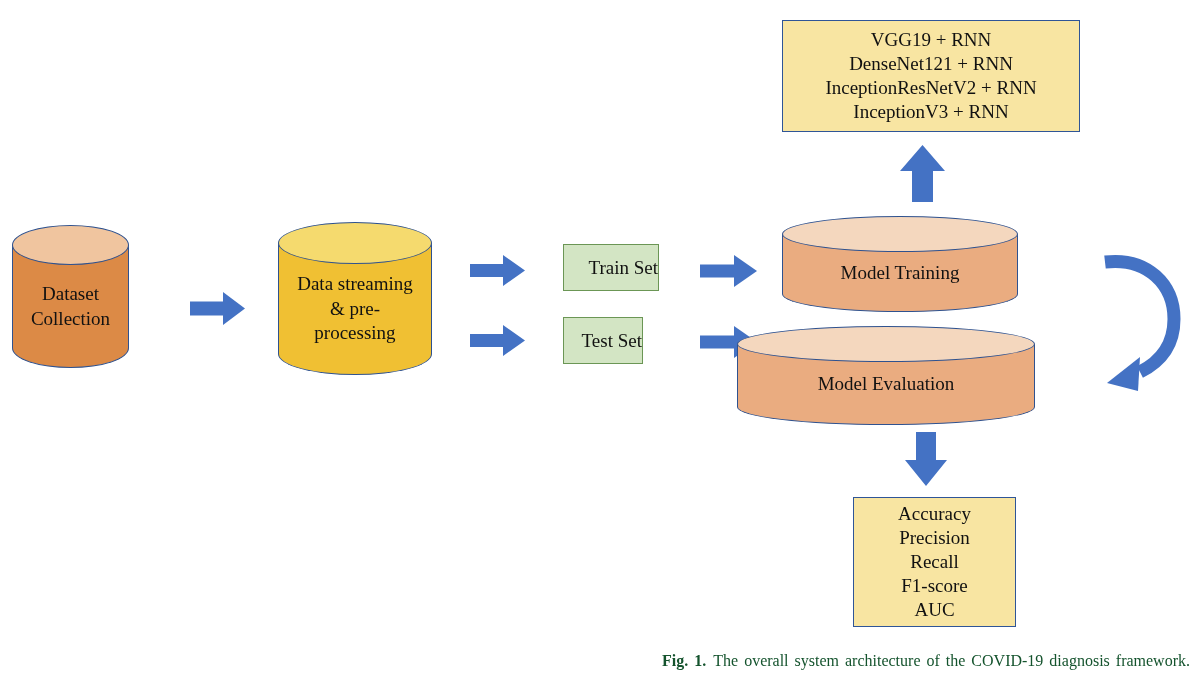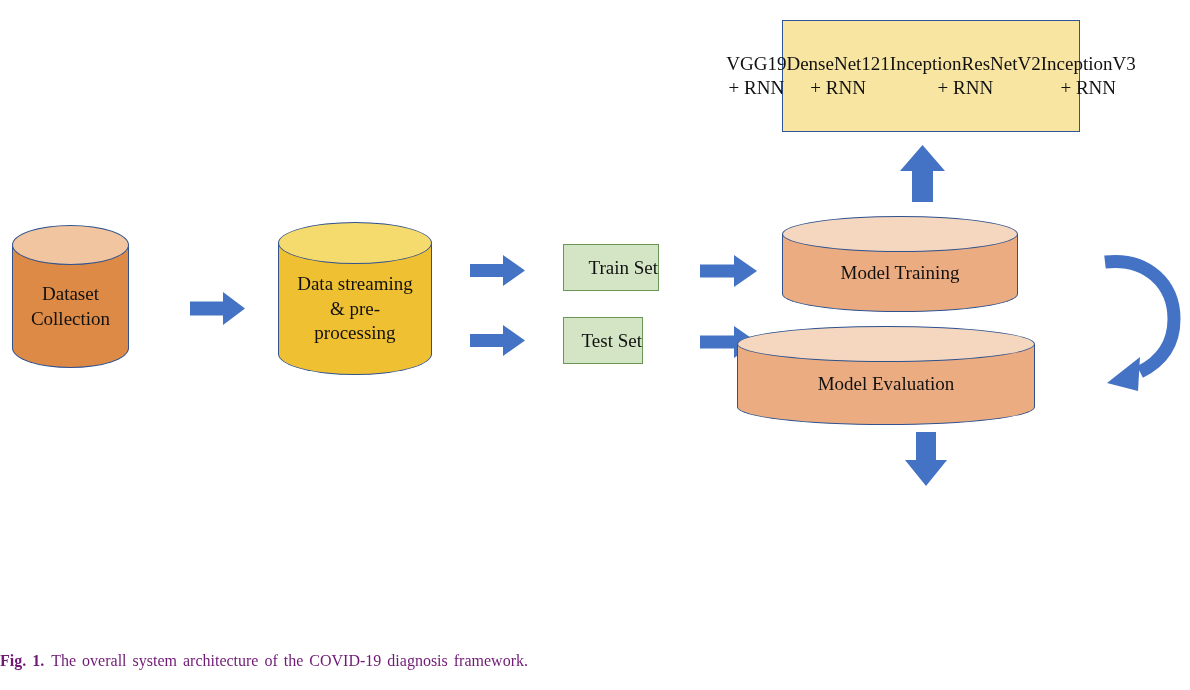--- a/index.html
+++ b/index.html
@@ -35,33 +35,33 @@
   .cyl.peach .cyl-top   { background:var(--peach_top,#F4D7BE); }
   .cyl.peach .cyl-body  { background:var(--peach_body,#EAAC80); }
 
   
   .gbox {
     background:var(--green_fill,#D3E5C4); border:1.6px solid var(--green_border,#6B9655);
     display:flex; align-items:center; justify-content:flex-end; font-size:19px;
   }
   .ybox {
     background:var(--yellow_fill,#F8E5A2); border:1.6px solid var(--yellow_border,#2F5597);
-    display:flex; flex-direction:row; align-items:center; justify-content:center;
-    text-align:center;
+    display:flex; flex-direction:column; align-items:center; justify-content:center;
+    text-align:left;
   }
   .ybox .line { font-size:19px; line-height:24px; }
 
   
   svg.arrow polygon, svg.arrow path.head { fill:var(--arrow_blue,#4472C4); }
   svg.arrow path.curve { stroke:var(--arrow_blue,#4472C4); fill:none; }
 
   
   .caption {
-    position:absolute; left:0; right:0; top:652px; text-align:left;
-    font-size:16px; color:#701a75; word-spacing:2px;
+    position:absolute; left:0; right:0; top:652px; text-align:right;
+    font-size:16px; color:#14532d; word-spacing:2px;
   }
   .caption .prefix { font-weight:bold; margin-right:7px; }
 </style>
 </head>
 <body>
 
 <div id="canvas">
 
   <div class="cyl orange" style="left:12px; top:225px; width:117px; height:143px; --eh:40px">
     <div class="cyl-top"></div>
@@ -128,18 +128,25 @@
   <div class="cyl peach" style="left:737px; top:326px; width:298px; height:99px; --eh:36px">
     <div class="cyl-top"></div>
     <div class="cyl-body"></div>
     <div class="cyl-label">Model Evaluation</div>
   </div>
 
   <svg class="arrow abs" style="left:905px; top:432px" width="42" height="54" viewBox="0 0 42 54">
     <polygon points="21,54 0,28 11,28 11,0 31,0 31,28 42,28"></polygon>
   </svg>
 
+  <div class="ybox abs" style="left:853px; top:497px; width:163px; height:130px">
+    <div class="line">Accuracy</div>
+    <div class="line">Precision</div>
+    <div class="line">Recall</div>
+    <div class="line">F1-score</div>
+    <div class="line">AUC</div>
+  </div>
 
   <div class="caption">
     <span class="prefix">Fig. 1.</span><span>The overall system architecture of the COVID-19 diagnosis framework.</span>
   </div>
 
 </div>
 
 </body></html>

